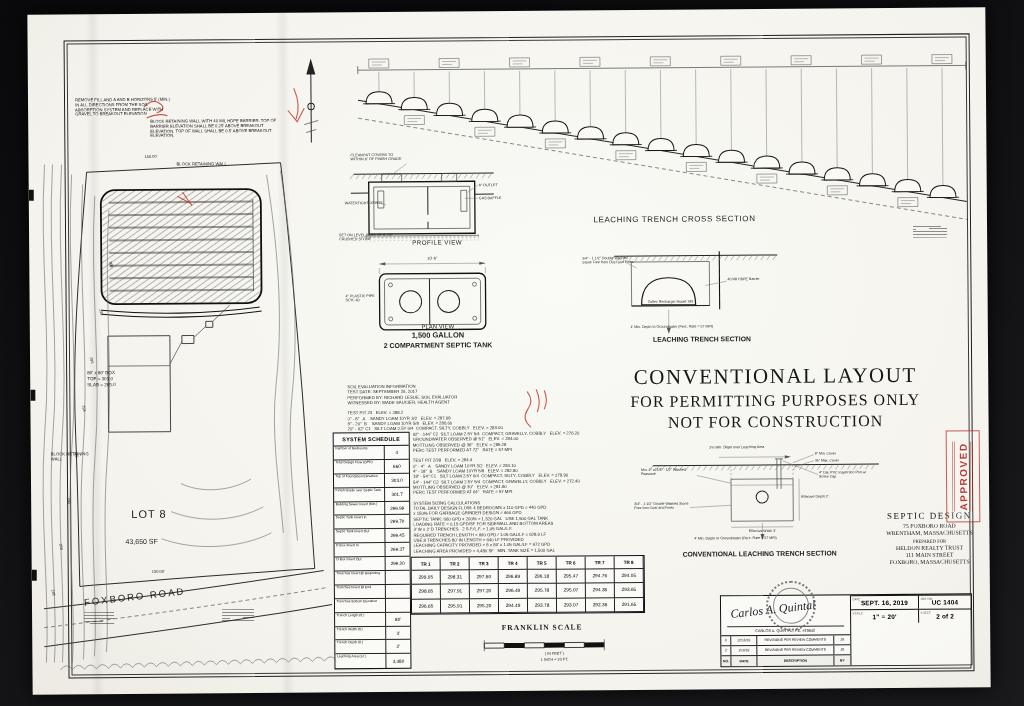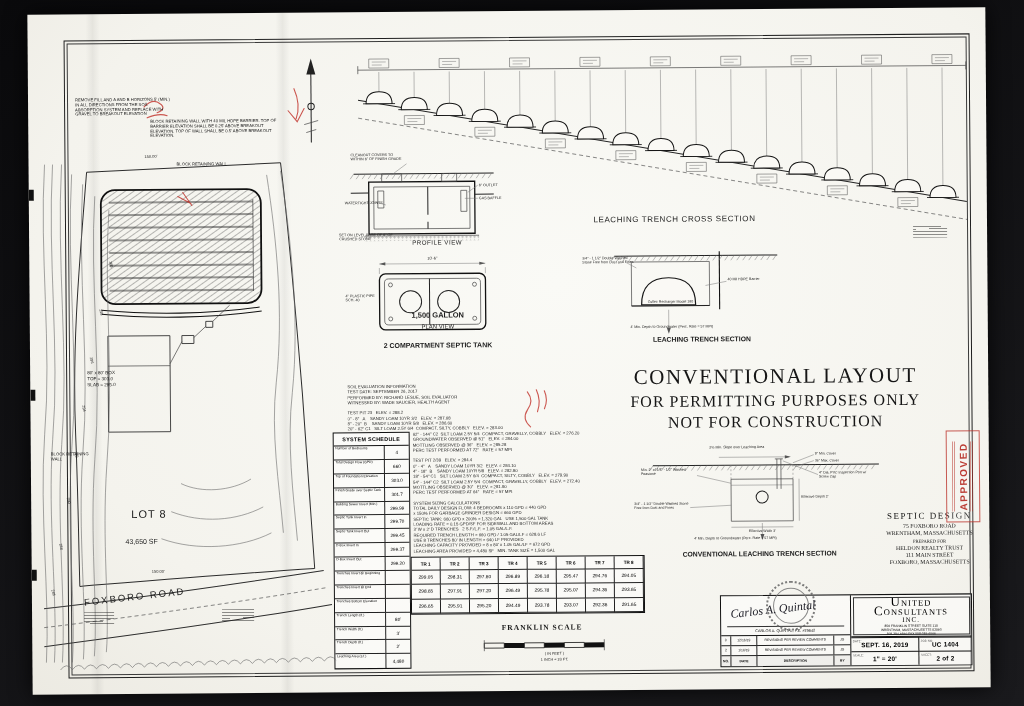--- a/index.html
+++ b/index.html
@@ -362,21 +362,21 @@
     <div class="t c" style="left:377px;top:227px;width:62px;font-size:6.2px;letter-spacing:.5px">PROFILE VIEW</div>
     <div class="t w" style="left:322px;top:141px;width:56px;font-size:3.7px">CLEANOUT COVERS TO WITHIN 6" OF FINISH GRADE</div>
     <div class="t w" style="left:450px;top:172px;width:40px;font-size:3.7px">6" OUTLET</div>
     <div class="t w" style="left:450px;top:185px;width:40px;font-size:3.7px">GAS BAFFLE</div>
     <div class="t w" style="left:316px;top:189px;width:42px;font-size:3.7px">WATERTIGHT JOINTS</div>
     <div class="t w" style="left:310px;top:221px;width:64px;font-size:3.7px">SET ON LEVEL BASE OF 6" OF CRUSHED STONE</div>
 
     <div class="t c" style="left:382px;top:245px;width:42px;font-size:4px">10'-6"</div>
     <div class="t w" style="left:316px;top:282px;width:38px;font-size:3.7px">4" PLASTIC PIPE SCH. 40</div>
     <div class="t c" style="left:377px;top:312px;width:62px;font-size:6px">PLAN VIEW</div>
-    <div class="t c" style="left:358px;top:300px;width:100px;font-size:7.5px;font-weight:700">1,500 GALLON</div>
+    <div class="t c" style="left:358px;top:320px;width:100px;font-size:7.5px;font-weight:700">1,500 GALLON</div>
     <div class="t c" style="left:336px;top:330px;width:144px;font-size:7px;font-weight:700">2 COMPARTMENT SEPTIC TANK</div>
 
     <div class="t w" style="left:553px;top:246px;width:54px;font-size:3.6px">3/4" - 1 1/2" Double Washed Stone Free from Dust and Fines</div>
     <div class="t w" style="left:618px;top:290px;width:56px;font-size:3.6px">Cultec Recharger Model 180</div>
     <div class="t w" style="left:698px;top:268px;width:40px;font-size:3.6px">40 Mil HDPE Barrier</div>
     <div class="t w c" style="left:596px;top:315px;width:92px;font-size:3.6px">4' Min. Depth to Groundwater (Perc. Rate = 57 MPI)</div>
     <div class="t c" style="left:602px;top:326px;width:140px;font-size:6.8px;font-weight:600">LEACHING TRENCH SECTION</div>
 
     <div class="t w c" style="left:660px;top:436px;width:92px;font-size:3.6px">2% Min. Slope over Leaching Area</div>
     <div class="t w" style="left:610px;top:458px;width:56px;font-size:3.5px">Min. 2" of 1/8" - 1/2" Washed Peastone</div>
@@ -536,28 +536,20 @@
             </div>
             <div class="rev-row hd">
               <div class="rev-c" style="width: 10px;">NO.</div>
               <div class="rev-c" style="width: 26px;">DATE</div>
               <div class="rev-c" style="flex: 1 1 0%;">DESCRIPTION</div>
               <div class="rev-c" style="width: 16px;">BY</div>
             </div>
           </div>
       </div>
       <div class="tb-right">
-        <div class="tb-co">
-          <div class="co-l1"><span class="big">U</span><span>NITED</span></div>
-          <div class="co-l1"><span class="big">C</span><span>ONSULTANTS</span></div>
-          <div class="co-inc">INC.</div>
-          <div class="co-ad">850 FRANKLIN STREET  SUITE 110</div>
-          <div class="co-ad">WRENTHAM, MASSACHUSETTS 02093</div>
-          <div class="co-ad">508-384-6560    FAX 508-384-6566</div>
-        </div>
         <div class="tb-grid">
           <div class="cell">
               <span class="lab">DATE:</span>
               <span class="val">SEPT. 16, 2019</span>
             </div>
           <div class="cell">
               <span class="lab">JOB NO:</span>
               <span class="val">UC 1404</span>
             </div>
           <div class="cell">

